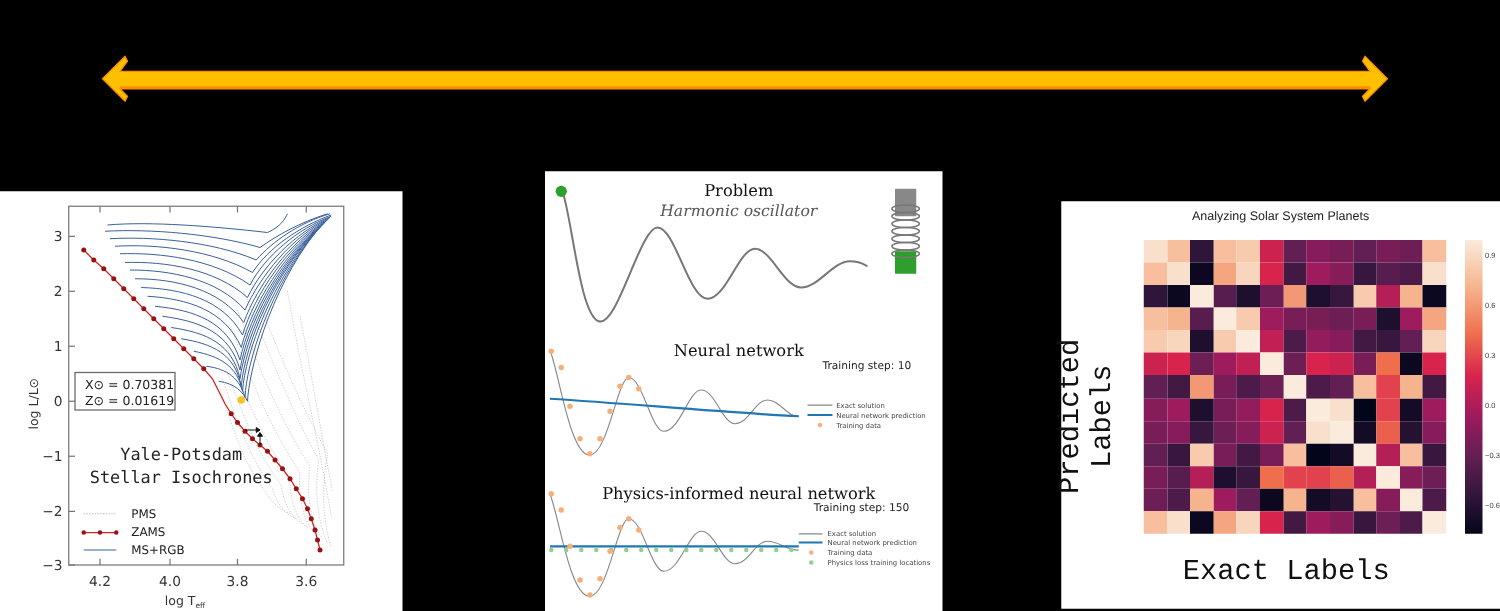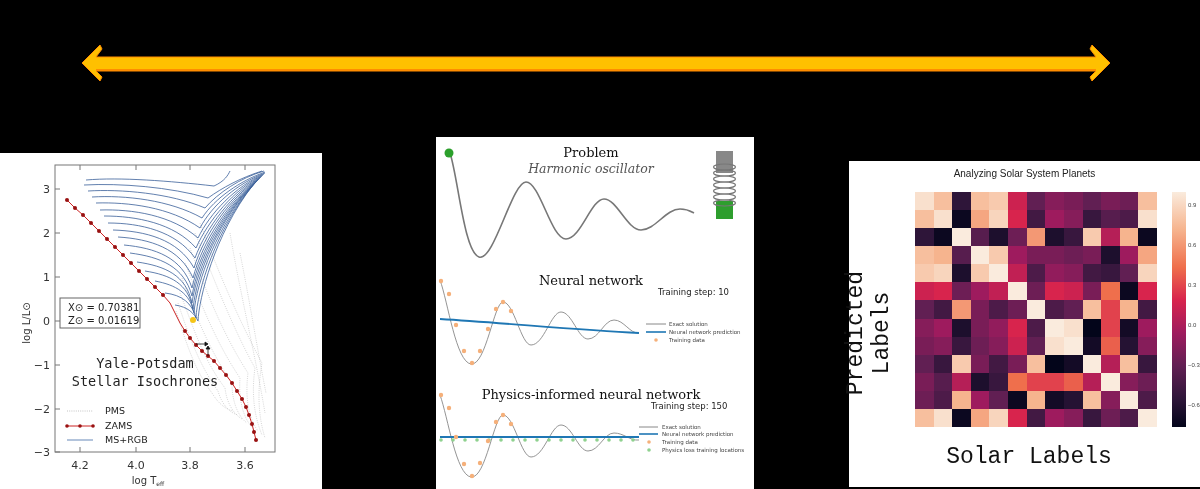--- a/index.html
+++ b/index.html
@@ -434,14 +434,14 @@
       <div style="background: rgb(77, 27, 73);"></div>
       <div style="background: rgb(250, 235, 221);"></div>
     </div>
   <div class="abs" id="hm-cbar"></div>
   <div class="tick" style="top:41px">0.9</div>
   <div class="tick" style="top:81px">0.6</div>
   <div class="tick" style="top:121px">0.3</div>
   <div class="tick" style="top:161px">0.0</div>
   <div class="tick" style="top:201px">−0.3</div>
   <div class="tick" style="top:241px">−0.6</div>
-  <div class="abs" id="hm-xlabel">Solar Labels</div>
+  <div class="abs" id="hm-xlabel">Exact Labels</div>
 </div>
 
 </body></html>

